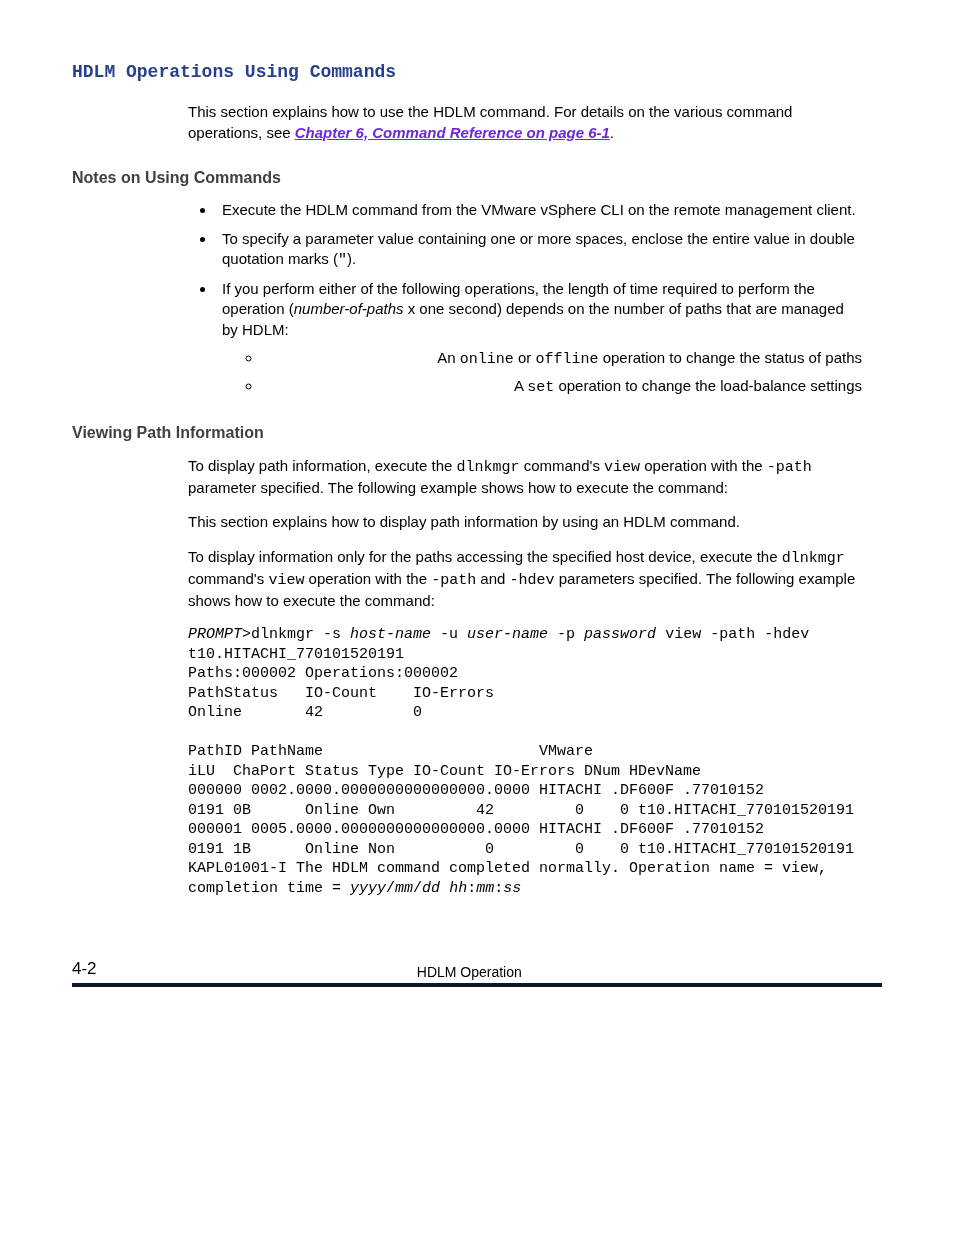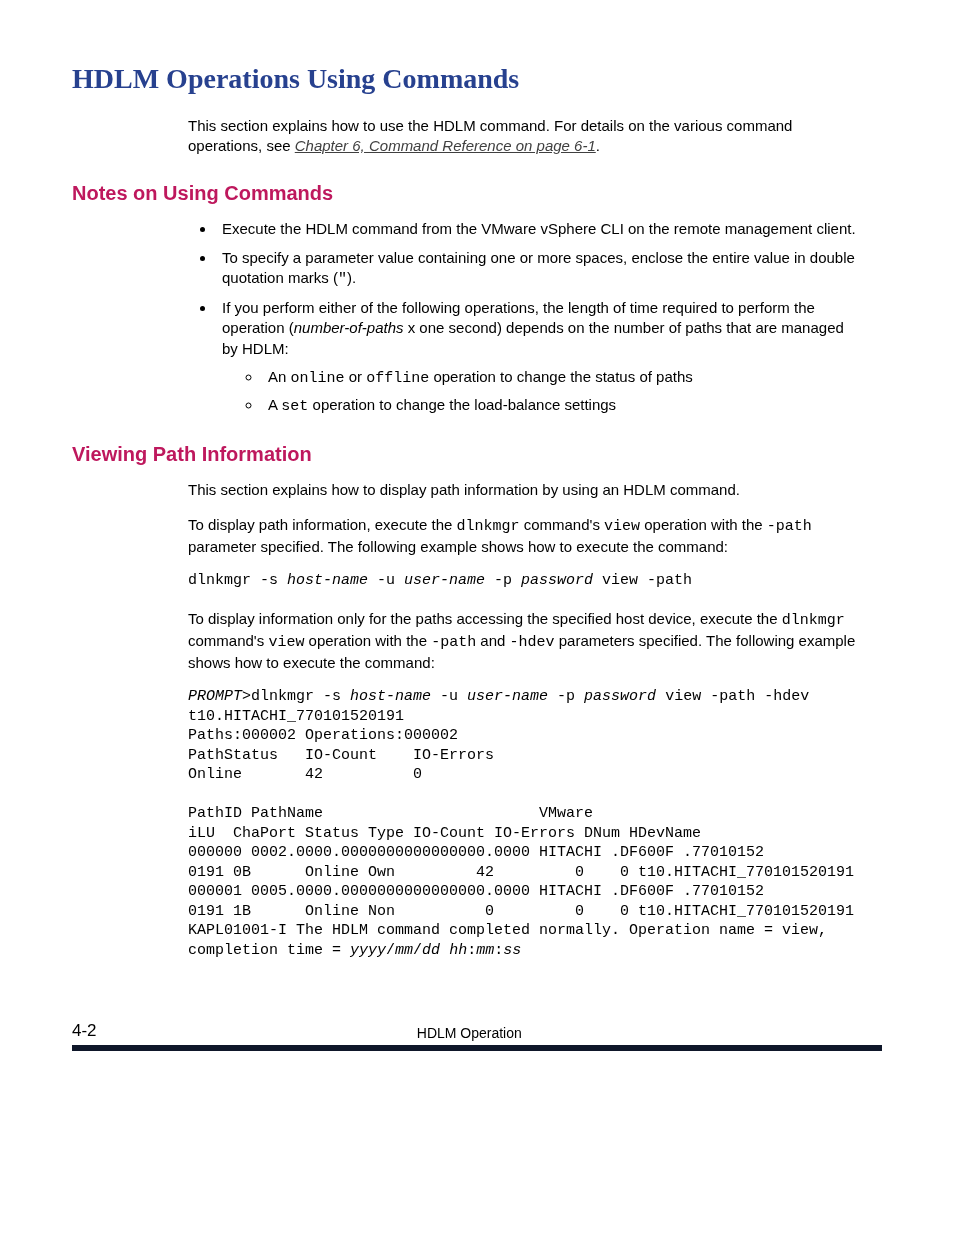--- a/index.html
+++ b/index.html
@@ -7,28 +7,28 @@
     font-size: 15px;
     color: #000;
     margin: 0;
     padding: 60px 72px 40px 72px;
     width: 954px;
     box-sizing: border-box;
     line-height: 1.35;
   }
   h1 {
     color: #27418f;
-    font-size: 28px;
+    font-size: 18px;
     font-weight: bold;
     margin: 0 0 18px 0;
-    font-family: Liberation Serif, serif;
+    font-family: Liberation Mono, monospace;
   }
   h2 {
-    color: #be185d;
-    font-size: 20px;
+    color: #404040;
+    font-size: 16px;
     font-weight: bold;
     margin: 24px 0 12px 0;
     font-family: Verdana, Geneva, sans-serif;
   }
   .body-indent {
     margin-left: 116px;
     margin-right: 20px;
   }
   p {
     margin: 0 0 14px 0;
@@ -43,25 +43,27 @@
     padding-left: 6px;
   }
   ul.sub {
     list-style-type: circle;
     margin: 8px 0 4px 0;
     padding-left: 40px;
   }
   ul.sub > li {
     margin-bottom: 6px;
     padding-left: 6px;
+    text-align: right;
   }
   a.xref {
-    color: #404040;
+    color: #6d28d9;
     text-decoration: underline;
     font-style: italic;
+    font-weight: bold;
   }
   .mono {
     font-family: "Courier New", Courier, monospace;
     font-size: 15px;
   }
   .italic {
     font-style: italic;
     text-align: right;
   }
   pre.code {
@@ -71,21 +73,21 @@
     margin: 6px 0 18px 0;
     line-height: 1.3;
   }
   .footer {
     margin-top: 60px;
   }
   .footer-top {
     display: flex;
     align-items: flex-end;
     justify-content: space-between;
-    border-bottom: 6px solid #0f172a;
+    border-bottom: 4px solid #0f172a;
     padding-bottom: 2px;
   }
   .footer-page {
     font-size: 17px;
   }
   .footer-center {
     text-align: center;
     flex: 1;
     font-size: 14px;
   }
@@ -124,27 +126,26 @@
           <span>A </span><span class="mono">set</span><span> operation to change the load-balance settings</span>
         </li>
       </ul>
     </li>
   </ul>
 </div>
 
 <h2>Viewing Path Information</h2>
 
 <div class="body-indent">
-  <p>This section explains how to display path information by using an HDLM command.</p>
-
   <p>
     <span>To display path information, execute the </span><span class="mono">dlnkmgr</span><span> command's </span><span class="mono">view</span><span> operation with the </span><span class="mono">-path</span><span> parameter specified. The following example shows how to execute the command:</span>
   </p>
 
-  <pre class="code"><span>dlnkmgr -s </span><span class="italic">host-name</span><span> -u </span><span class="italic">user-name</span><span> -p </span><span class="italic">password</span><span> view -path</span></pre>
+  <p>This section explains how to display path information by using an HDLM command.</p>
+
 
   <p>
     <span>To display information only for the paths accessing the specified host device, execute the </span><span class="mono">dlnkmgr</span><span> command's </span><span class="mono">view</span><span> operation with the </span><span class="mono">-path</span><span> and </span><span class="mono">-hdev</span><span> parameters specified. The following example shows how to execute the command:</span>
   </p>
 
   <pre class="code"><span class="italic">PROMPT</span><span>&gt;dlnkmgr -s </span><span class="italic">host-name</span><span> -u </span><span class="italic">user-name</span><span> -p </span><span class="italic">password</span><span> view -path -hdev t10.HITACHI_770101520191</span>
 <span>Paths:000002 Operations:000002</span>
 <span>PathStatus   IO-Count    IO-Errors</span>
 <span>Online       42          0</span>
 <span></span>

